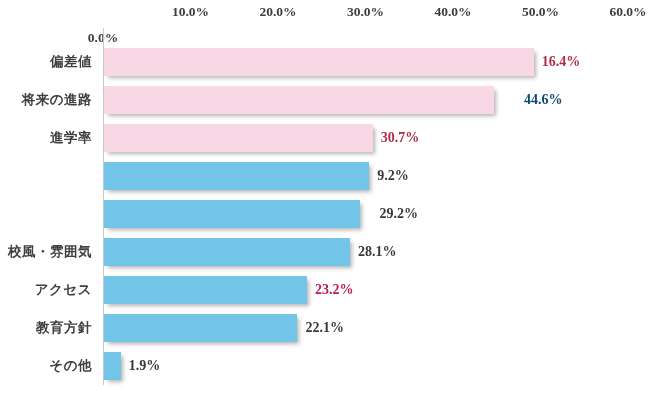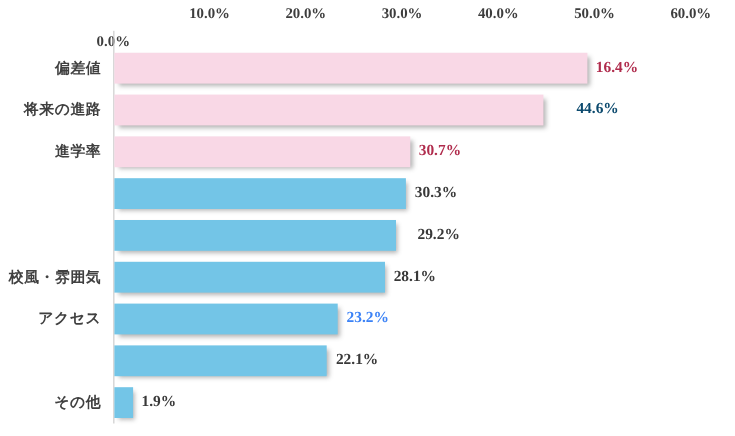--- a/index.html
+++ b/index.html
@@ -139,43 +139,44 @@
           <div class="cat-label">進学率</div>
           <div class="bar-wrap" style="width: 268.625px;">
             <div class="bar pink" style="background: rgb(249, 216, 230); width: 268.625px;"></div>
           </div>
           <div class="bar-value pink" style="left: 380.625px; color: rgb(176, 44, 77);">30.7%</div>
         </div>
         <div class="row" style="top: 129px;">
           <div class="bar-wrap" style="width: 265.125px;">
             <div class="bar blue" style="background: rgb(115, 197, 231); width: 265.125px;"></div>
           </div>
-          <div class="bar-value blue" style="left: 377.125px; color: rgb(56, 56, 56);">30.3%</div>
+          <div class="bar-value blue" style="left: 377.125px; color: rgb(56, 56, 56);">9.2%</div>
         </div>
         <div class="row" style="top: 167px;">
           <div class="bar-wrap" style="width: 255.5px;">
             <div class="bar blue" style="background: rgb(115, 197, 231); width: 255.5px;"></div>
           </div>
           <div class="bar-value blue" style="left: 367.5px; color: rgb(56, 56, 56); margin-left: 12px;">29.2%</div>
         </div>
         <div class="row" style="top: 205px;">
           <div class="cat-label">校風・雰囲気</div>
           <div class="bar-wrap" style="width: 245.875px;">
             <div class="bar blue" style="background: rgb(115, 197, 231); width: 245.875px;"></div>
           </div>
           <div class="bar-value blue" style="left: 357.875px; color: rgb(56, 56, 56);">28.1%</div>
         </div>
         <div class="row" style="top: 243px;">
           <div class="cat-label">アクセス</div>
           <div class="bar-wrap" style="width: 203px;">
             <div class="bar blue" style="background: rgb(115, 197, 231); width: 203px;"></div>
           </div>
-          <div class="bar-value blue" style="left: 315px; color: #3b82f6;">23.2%</div>
+          <div class="bar-value blue" style="left: 315px; color: #be185d;">23.2%</div>
         </div>
         <div class="row" style="top: 281px;">
+          <div class="cat-label">教育方針</div>
           <div class="bar-wrap" style="width: 193.375px;">
             <div class="bar blue" style="background: rgb(115, 197, 231); width: 193.375px;"></div>
           </div>
           <div class="bar-value blue" style="left: 305.375px; color: rgb(56, 56, 56);">22.1%</div>
         </div>
         <div class="row" style="top: 319px;">
           <div class="cat-label">その他</div>
           <div class="bar-wrap" style="width: 16.625px;">
             <div class="bar blue" style="background: rgb(115, 197, 231); width: 16.625px;"></div>
           </div>

